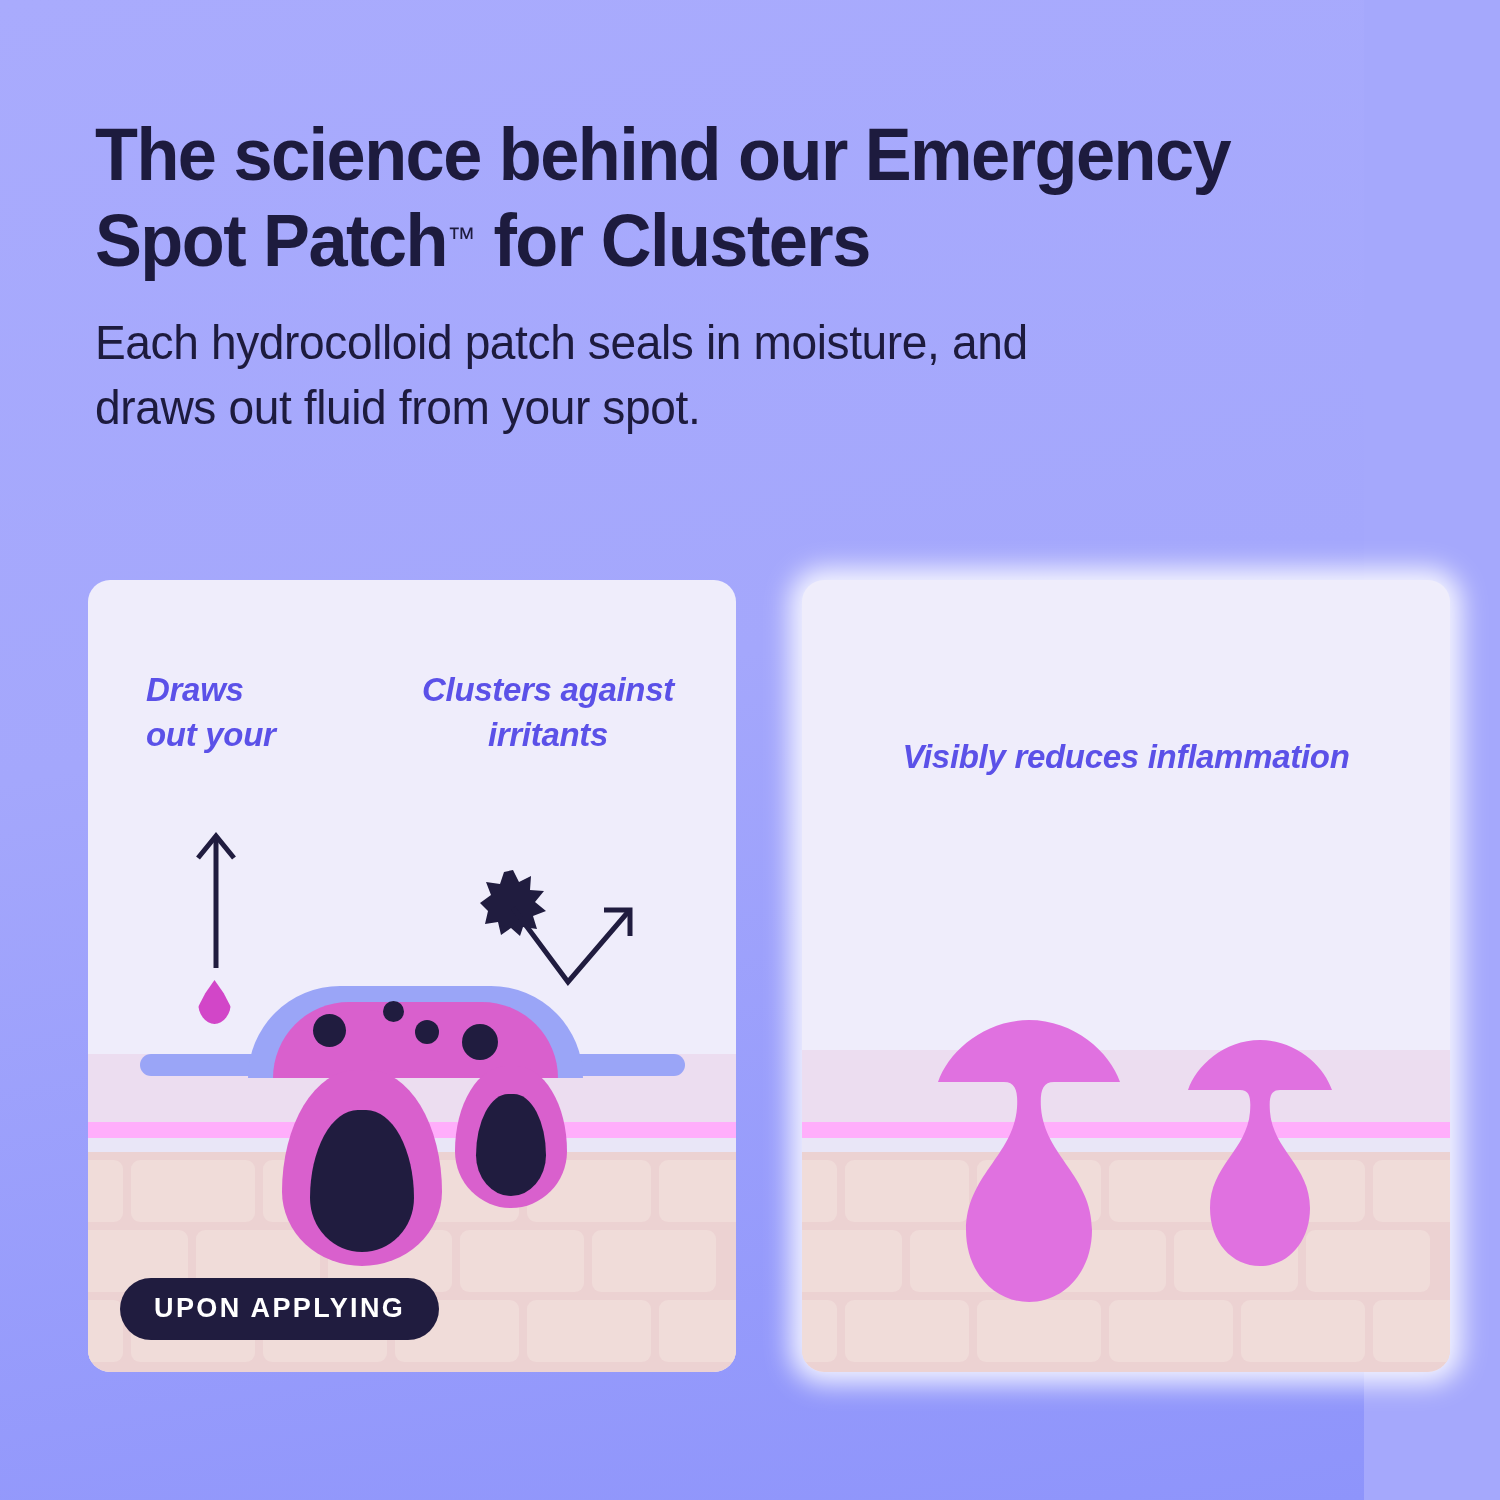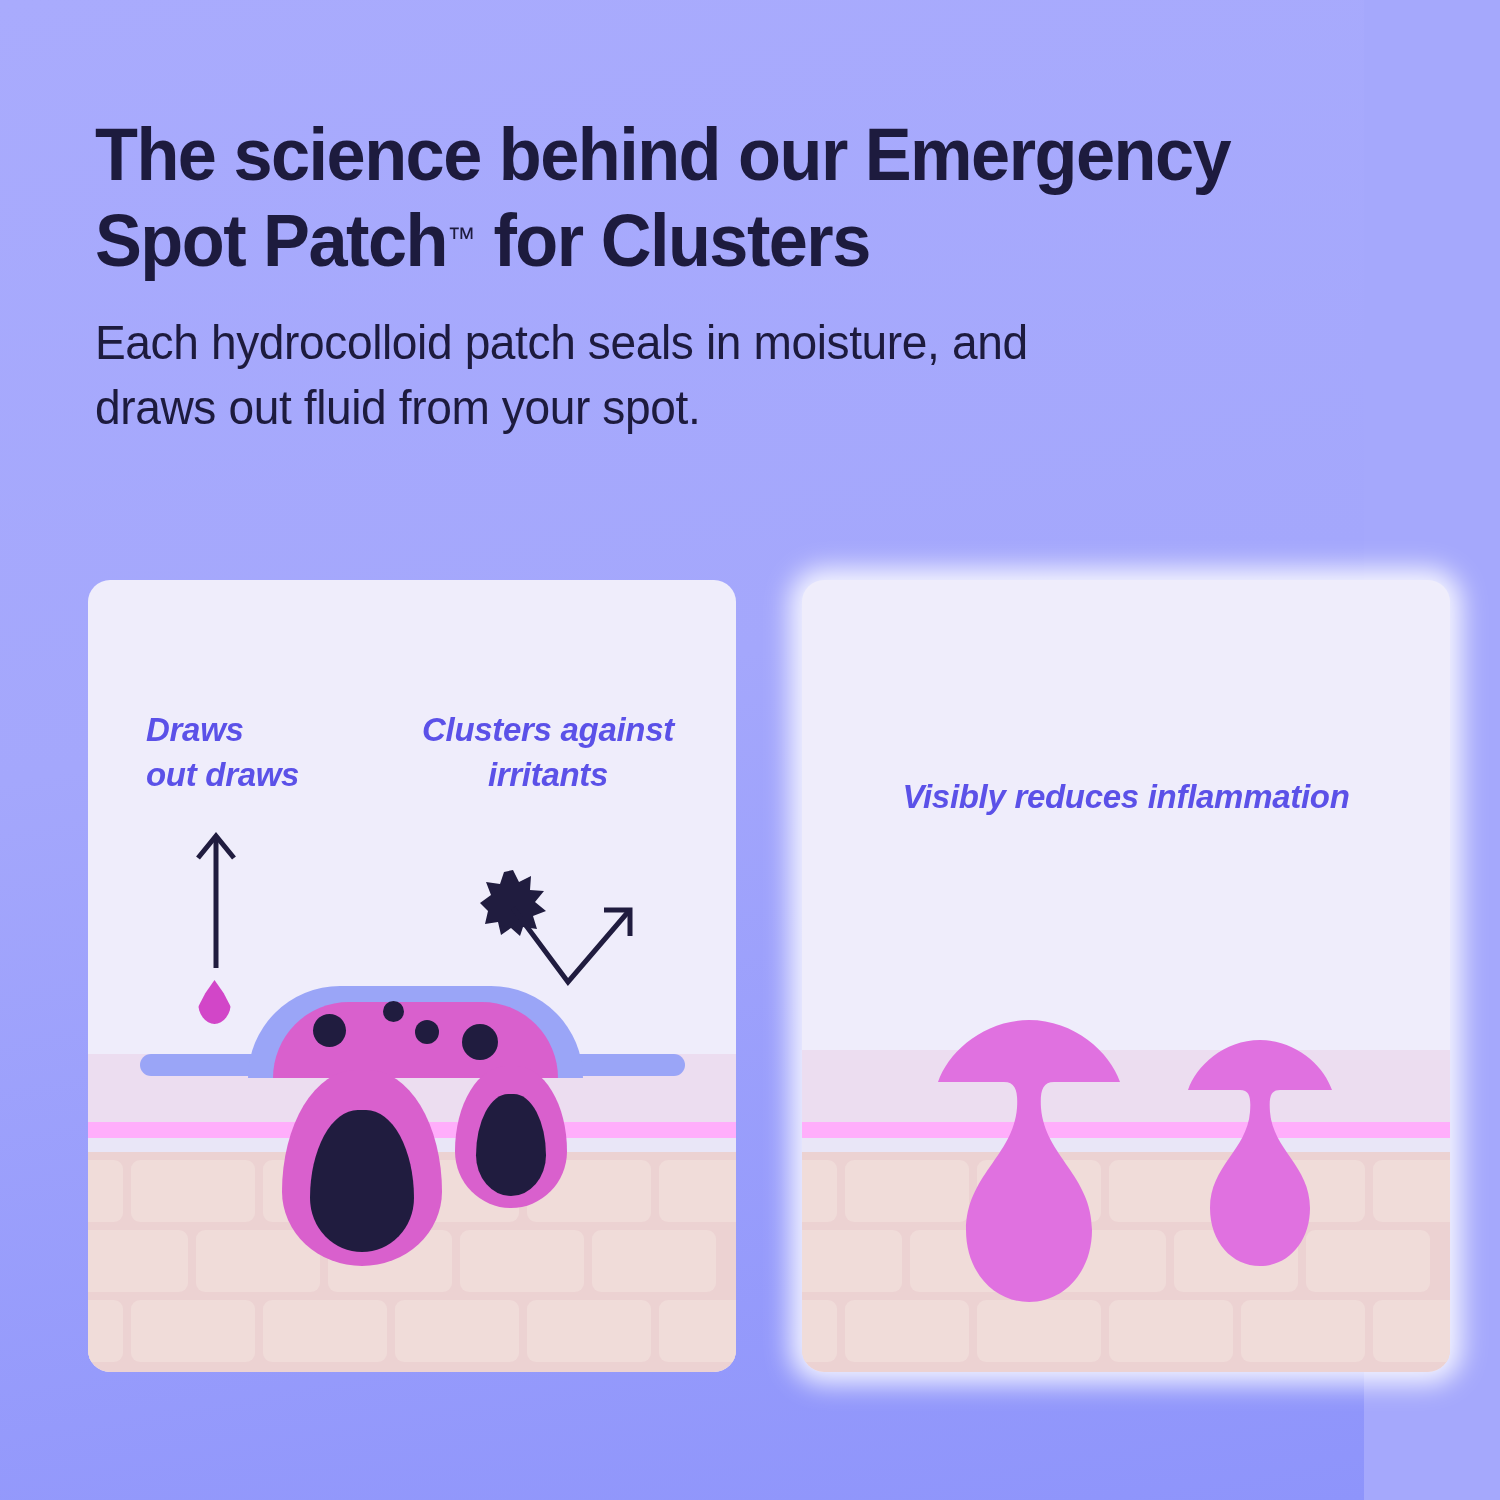--- a/index.html
+++ b/index.html
@@ -64,21 +64,20 @@
   
   .cap {
     position:absolute;
     font-style:italic;
     font-weight:bold;
     font-size:33px;
     line-height:1.35;
     color:#5b51e8;
     letter-spacing:-0.3px;
     z-index:9;
-    margin-top:40px;
   }
   .cap.draws      { left:58px;  top:88px;  width:220px; }
   .cap.protects   { left:300px; top:88px;  width:320px; text-align:center; }
   .cap.visibly    { left:0px;   top:155px; width:648px; text-align:center; }
 
   
   .skin { position:absolute; left:0; width:648px; bottom:0; }
 
   .epidermis { position:absolute; left:0; width:648px; background:#ecddf0; }
   .pinkline  { position:absolute; left:0; width:648px; background:#ffaefb; }
@@ -180,21 +179,21 @@
       <span>draws out fluid from your spot.</span>
     </div>
   </div>
 
   <div class="cards">
 
     <div class="card left">
 
       <div class="cap draws">
         <span>Draws</span><br>
-        <span>out draws</span>
+        <span>out your</span>
       </div>
 
       <div class="cap protects">
         <span>Clusters against</span><br>
         <span>irritants</span>
       </div>
 
       <svg class="arrowsvg" style="left:98px; top:250px;" width="60" height="140">
         <line x1="30" y1="138" x2="30" y2="10" stroke="#201c3f" stroke-width="5"></line>
         <polyline points="12,28 30,6 48,28" fill="none" stroke="#201c3f" stroke-width="5" stroke-linecap="butt" stroke-linejoin="miter"></polyline>
@@ -258,20 +257,21 @@
         </div>
 
         <div class="pore" style="left:348px; top:-10px; width:150px; height:170px;">
           <div class="neck" style="top:0px; width:46px; height:62px;"></div>
           <div class="bulb" style="top:22px; width:112px; height:142px; border-radius:46% 46% 50% 50% / 60% 60% 40% 40%;"></div>
           <div class="core" style="top:50px; width:70px; height:102px; border-radius:46% 46% 50% 50% / 60% 60% 40% 40%;"></div>
         </div>
 
       </div>
 
+      <div class="badge">UPON APPLYING</div>
     </div>
 
     <div class="card right">
 
       <div class="cap visibly">Visibly reduces inflammation</div>
 
       <div class="skin" style="height:322px;">
 
         <div class="epidermis" style="top:0px;  height:72px;"></div>
         <div class="pinkline" style="top:72px; height:16px;"></div>

